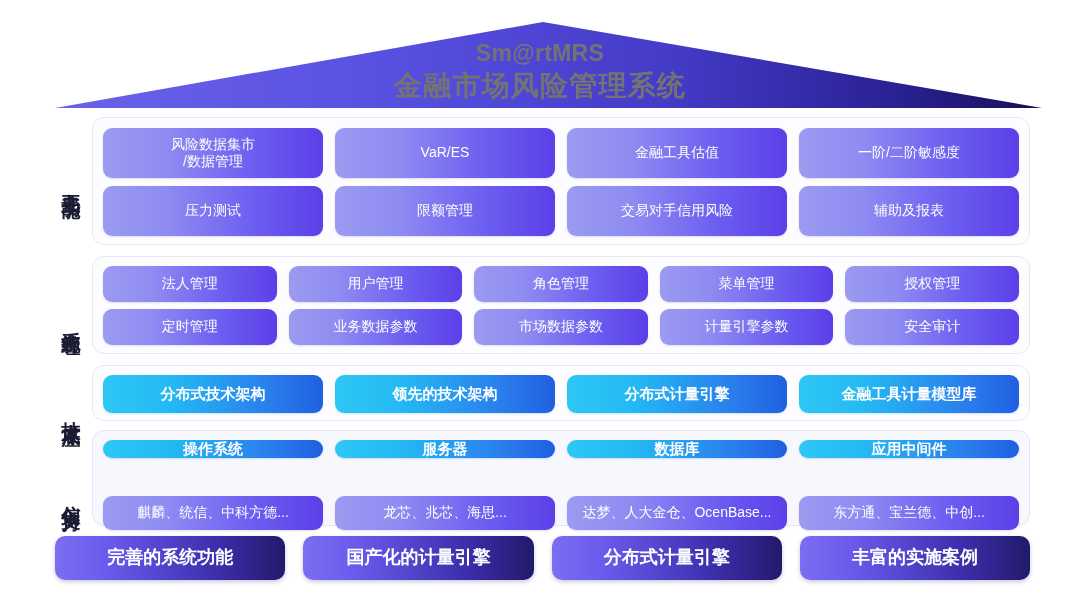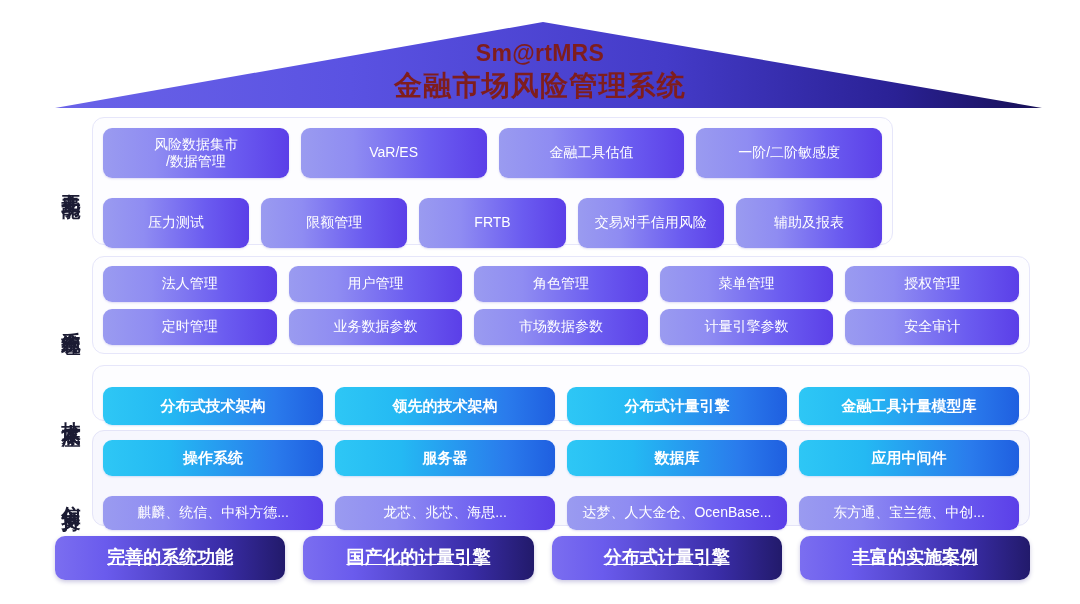--- a/index.html
+++ b/index.html
@@ -11,21 +11,21 @@
     overflow:hidden;
     position:relative;
   }
   #stage{position:relative;width:1080px;height:604px;}
 
   
   .roof{position:absolute;left:0;top:0;width:1080px;height:112px;}
   .roof svg{display:block;width:1080px;height:112px;}
   .roof-text{
     position:absolute;left:0;top:40px;width:1080px;
-    text-align:center;color:#7f1d1d;
+    text-align:center;color:#737373;
     line-height:1.18;pointer-events:none;
   }
   .roof-title{font-size:23px;font-weight:bold;letter-spacing:.3px;}
   .roof-sub{font-size:28px;font-weight:bold;letter-spacing:1.2px;margin-top:2px;}
 
   
   .vlabel{
     position:absolute;
     writing-mode:vertical-rl;
     text-orientation:upright;
@@ -73,21 +73,20 @@
     background:linear-gradient(90deg,#2ec7f5 0%,#24b9f3 30%,#2a7bec 78%,#1f5fe0 100%);
     font-size:15px;font-weight:bold;
     box-shadow:0 1px 2px rgba(40,120,220,.2);
   }
   
   .pill-banner{
     background:linear-gradient(90deg,#7b6ef0 0%,#6a5bed 22%,#3a2da8 72%,#221a6b 100%);
     font-size:18px;font-weight:bold;
     border-radius:10px;
     box-shadow:0 2px 4px rgba(50,40,140,.25);
-    text-decoration:underline;
   }
 
   .two-line{white-space:pre-line;}
 
   
   #bottom-bar{
     position:absolute;left:55px;top:536px;width:975px;height:44px;
     display:flex;gap:18px;
   }
   #bottom-bar .cell{flex:1 1 0;}
@@ -110,32 +109,31 @@
       </defs>
       <polygon points="543,22 1042,108 55,108" fill="url(#roofGrad)"></polygon>
     </svg>
     <div class="roof-text">
       <div class="roof-title">Sm@rtMRS</div>
       <div class="roof-sub">金融市场风险管理系统</div>
     </div>
   </div>
 
   <div class="vlabel" style="left:55px;top:124px;height:116px;width:26px;">主要功能</div>
-  <div class="panel" style="left:92px;top:117px;width:801px;height:128px;text-decoration:underline;">
+  <div class="panel" style="left:92px;top:117px;width:938px;height:128px;text-decoration:underline;">
     <div class="row" style="top:10px;height:50px;">
       <div class="cell pill-purple two-line">风险数据集市
 /数据管理</div>
       <div class="cell pill-purple">VaR/ES</div>
       <div class="cell pill-purple">金融工具估值</div>
       <div class="cell pill-purple">一阶/二阶敏感度</div>
     </div>
-    <div class="row" style="top:68px;height:50px;margin-top:12px;">
+    <div class="row" style="top:68px;height:50px;">
       <div class="cell pill-purple">压力测试</div>
       <div class="cell pill-purple">限额管理</div>
-      <div class="cell pill-purple">FRTB</div>
       <div class="cell pill-purple">交易对手信用风险</div>
       <div class="cell pill-purple">辅助及报表</div>
     </div>
   </div>
 
   <div class="vlabel" style="left:55px;top:262px;height:116px;width:26px;">系统管理</div>
   <div class="panel" style="left:92px;top:256px;width:938px;height:98px;">
     <div class="row" style="top:9px;height:36px;">
       <div class="cell pill-purple">法人管理</div>
       <div class="cell pill-purple">用户管理</div>
@@ -147,31 +145,31 @@
       <div class="cell pill-purple">定时管理</div>
       <div class="cell pill-purple">业务数据参数</div>
       <div class="cell pill-purple">市场数据参数</div>
       <div class="cell pill-purple">计量引擎参数</div>
       <div class="cell pill-purple">安全审计</div>
     </div>
   </div>
 
   <div class="vlabel" style="left:55px;top:352px;height:116px;width:26px;">技术底座</div>
   <div class="panel" style="left:92px;top:365px;width:938px;height:56px;">
-    <div class="row" style="top:9px;height:38px;margin-top:12px;">
+    <div class="row" style="top:9px;height:38px;">
       <div class="cell pill-cyan">分布式技术架构</div>
       <div class="cell pill-cyan">领先的技术架构</div>
       <div class="cell pill-cyan">分布式计量引擎</div>
       <div class="cell pill-cyan">金融工具计量模型库</div>
     </div>
   </div>
 
   <div class="vlabel" style="left:55px;top:437px;height:116px;width:26px;">信创支持</div>
   <div class="panel tinted" style="left:92px;top:430px;width:938px;height:96px;">
-    <div class="row" style="top:9px;height:36px;border-radius:17px;">
+    <div class="row" style="top:9px;height:18px;border-radius:17px;">
       <div class="cell pill-cyan">操作系统</div>
       <div class="cell pill-cyan">服务器</div>
       <div class="cell pill-cyan">数据库</div>
       <div class="cell pill-cyan">应用中间件</div>
     </div>
     <div class="row" style="top:51px;height:34px;margin-top:14px;">
       <div class="cell pill-purple">麒麟、统信、中科方德...</div>
       <div class="cell pill-purple">龙芯、兆芯、海思...</div>
       <div class="cell pill-purple">达梦、人大金仓、OcenBase...</div>
       <div class="cell pill-purple">东方通、宝兰德、中创...</div>

